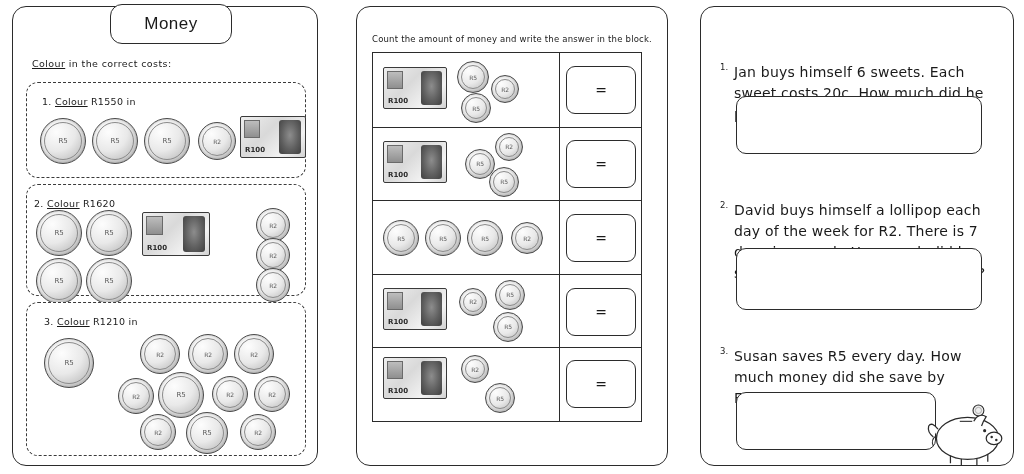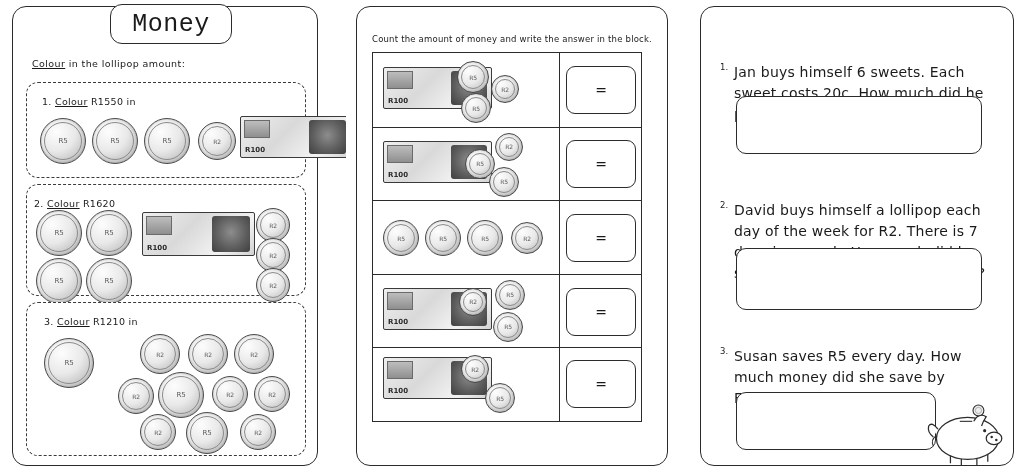--- a/index.html
+++ b/index.html
@@ -14,21 +14,21 @@
   .page-border{
     position:absolute;border:1.6px solid #2b2b2b;border-radius:14px;background:#fff;
   }
   
   .p1-border{left:12px;top:6px;width:304px;height:458px;}
   .title-box{
     position:absolute;border:1.6px solid #2b2b2b;border-radius:12px;background:#fff;
     display:flex;align-items:center;justify-content:center;
   }
   .p1-title{left:110px;top:4px;width:120px;height:38px;}
-  .p1-title span{font-family:Liberation Mono, monospace;font-size:25px;letter-spacing:.5px;}
+  .p1-title span{font-family:Liberation Sans, sans-serif;font-size:17px;letter-spacing:.5px;}
   .p1-instr{position:absolute;left:32px;top:58px;font-size:9.5px;letter-spacing:.4px;}
   .p1-instr .u{text-decoration:underline;}
   .dash-box{
     position:absolute;border:1.2px dashed #3a3a3a;border-radius:12px;background:#fff;
   }
   .q-label{position:absolute;font-size:9.5px;letter-spacing:.3px;}
   .q-label .u{text-decoration:underline;}
   .b1{left:26px;top:82px;width:278px;height:94px;}
   .b2{left:26px;top:184px;width:278px;height:110px;}
   .b3{left:26px;top:302px;width:278px;height:152px;}
@@ -39,21 +39,21 @@
   
   .coin{position:absolute;border-radius:50%;background:
       radial-gradient(circle at 35% 30%, #fdfdfd 0%, #e9e9e9 45%, #c9c9c9 72%, #a8a8a8 100%);
       border:1.3px solid #4a4a4a;box-shadow:inset 0 0 2px rgba(0,0,0,.25);}
   .coin .ring{position:absolute;inset:3px;border-radius:50%;border:1px solid #8b8b8b;}
   .coin .face{position:absolute;inset:0;display:flex;align-items:center;justify-content:center;
       font-size:6px;color:#5a5a5a;font-family:"DejaVu Sans",sans-serif;letter-spacing:-.2px;}
   .coin.big .face{font-size:7px;}
   .note{position:absolute;border:1.2px solid #3a3a3a;background:
       linear-gradient(135deg,#efefef 0%,#d9d9d9 40%,#f3f3f3 75%,#d2d2d2 100%);
-      border-radius:2px;overflow:hidden;padding-left:45px;}
+      border-radius:2px;overflow:hidden;}
   .note .portrait{position:absolute;right:4px;top:3px;bottom:3px;width:34%;
       background:radial-gradient(ellipse at 50% 45%, #8d8d8d 0%, #5f5f5f 55%, #3f3f3f 100%);
       border-radius:3px;}
   .note .nval{position:absolute;left:4px;bottom:3px;font-size:7px;color:#2b2b2b;font-weight:bold;}
   .note .nleft{position:absolute;left:3px;top:3px;width:22%;height:40%;
       background:linear-gradient(180deg,#bdbdbd,#8f8f8f);border:0.5px solid #6a6a6a;}
 
   
   .p2-border{left:10px;top:6px;width:310px;height:458px;}
   .p2-instr{position:absolute;left:26px;top:34px;font-size:8.5px;letter-spacing:.2px;}
@@ -78,21 +78,21 @@
 <div class="sheet-wrap">
 
   <div class="panel panel-1">
     <div class="page-border p1-border"></div>
 
     <div class="title-box p1-title">
       <span>Money</span>
     </div>
 
     <div class="p1-instr">
-      <span class="u">Colour</span><span> in the lollipop amount:</span>
+      <span class="u">Colour</span><span> in the correct costs:</span>
     </div>
 
     <div class="dash-box b1"></div>
     <div class="q-label l1">
       <span>1.</span>
       <span class="u">Colour</span><span> R1550 in</span>
     </div>
 
     <div class="coin big" style="left:40px;top:118px;width:44px;height:44px;">
         <div class="ring"></div>

